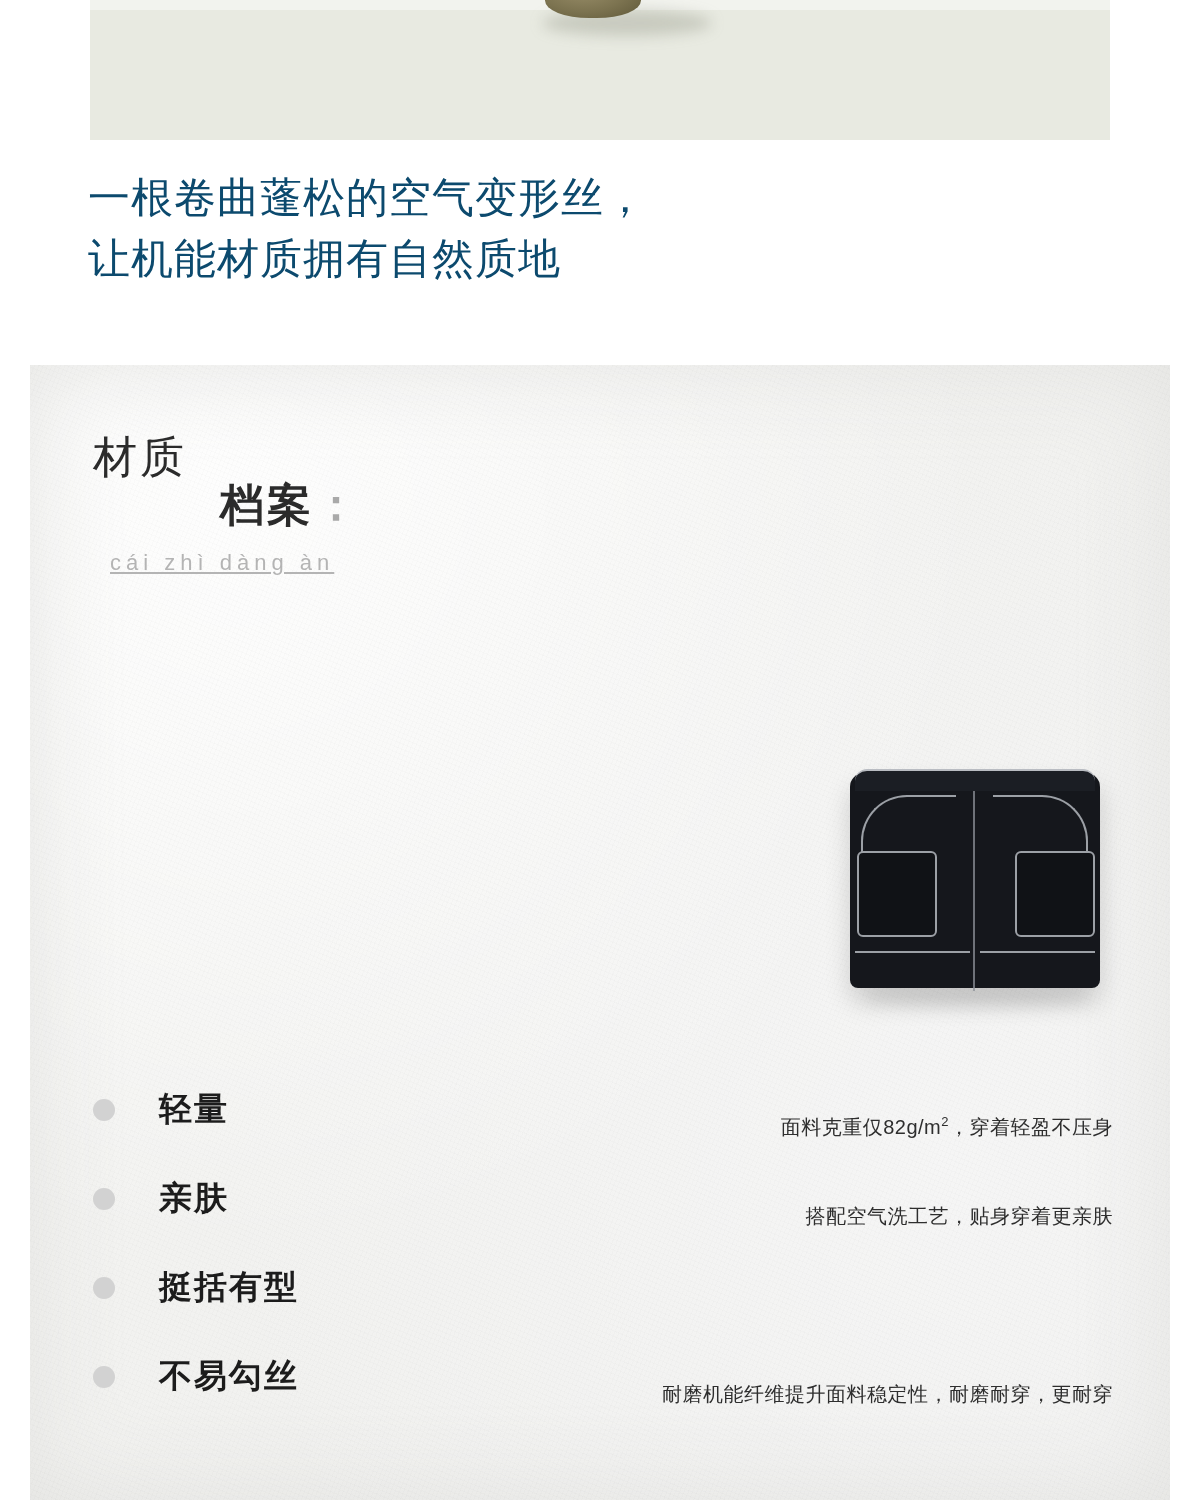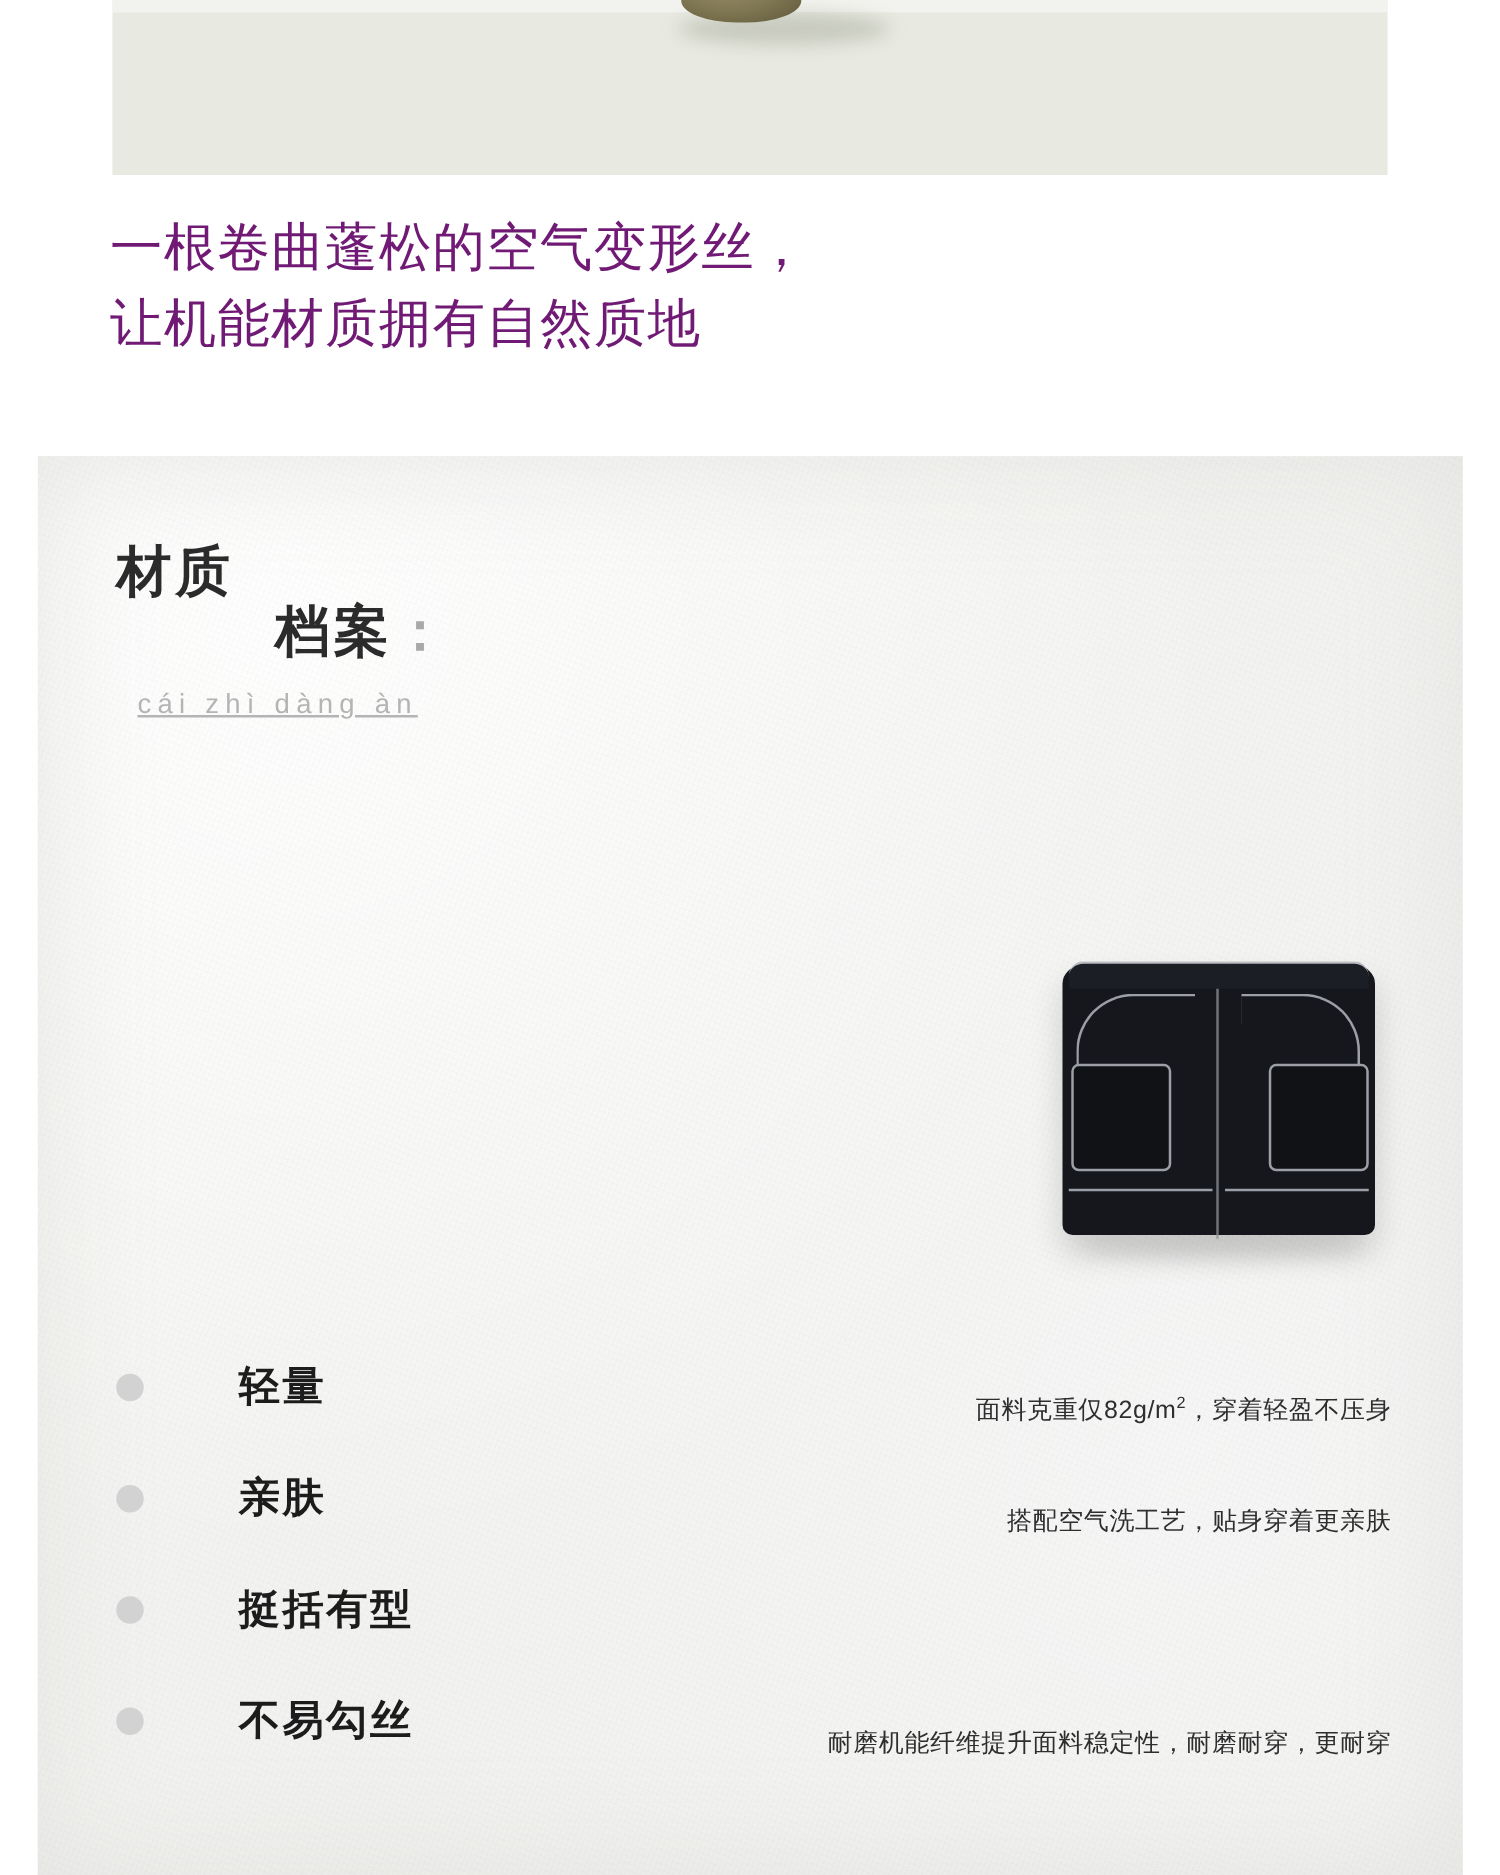--- a/index.html
+++ b/index.html
@@ -65,21 +65,21 @@
   
   .headline {
     position: absolute;
     left: 88px;
     top: 168px;
     width: 1000px;
     font-size: 42px;
     line-height: 1.45;
     letter-spacing: 1px;
     font-weight: 400;
-    color: #701a75;
+    color: #0c4a6e;
     white-space: pre-line;
   }
 
   
   .panel {
     position: absolute;
     left: 30px;
     top: 365px;
     width: 1140px;
     height: 1135px;
@@ -98,21 +98,21 @@
       repeating-linear-gradient(112deg, rgba(0,0,0,0.012) 0px, rgba(0,0,0,0.012) 1px, rgba(255,255,255,0) 1px, rgba(255,255,255,0) 4px),
       repeating-linear-gradient(22deg, rgba(0,0,0,0.010) 0px, rgba(0,0,0,0.010) 1px, rgba(255,255,255,0) 1px, rgba(255,255,255,0) 5px);
     pointer-events: none;
   }
 
   .panel-title-1 {
     position: absolute;
     left: 63px;
     top: 63px;
     font-size: 44px;
-    font-weight: 700;
+    font-weight: 400;
     letter-spacing: 3px;
     color: #2b2b2b;
   }
   .panel-title-2 {
     position: absolute;
     left: 190px;
     top: 111px;
     font-size: 44px;
     font-weight: 700;
     letter-spacing: 3px;
@@ -256,21 +256,21 @@
     align-items: center;
   }
   .bullet {
     width: 22px;
     height: 22px;
     border-radius: 50%;
     background: #d2d2d2;
     flex: 0 0 auto;
   }
   .feature-label {
-    margin-left: 76px;
+    margin-left: 44px;
     font-size: 33px;
     font-weight: 700;
     letter-spacing: 2px;
     color: #1c1c1c;
     flex: 0 0 auto;
   }
   .feature-desc {
     margin-left: auto;
     font-size: 20px;
     letter-spacing: 0.5px;

